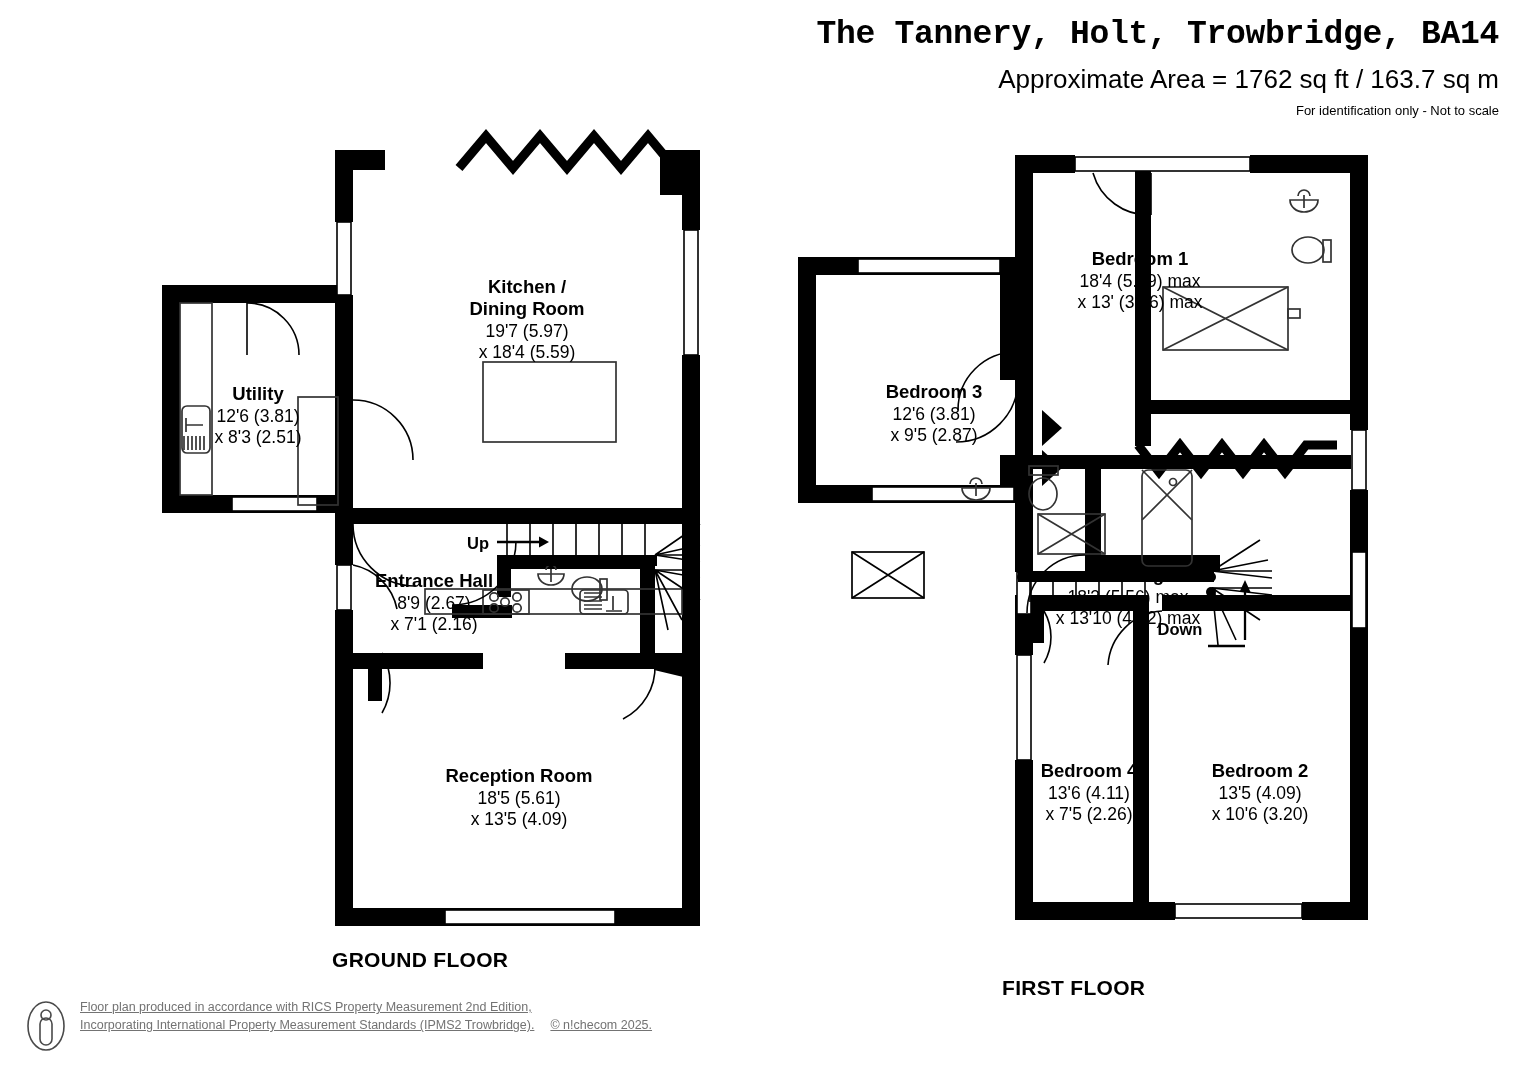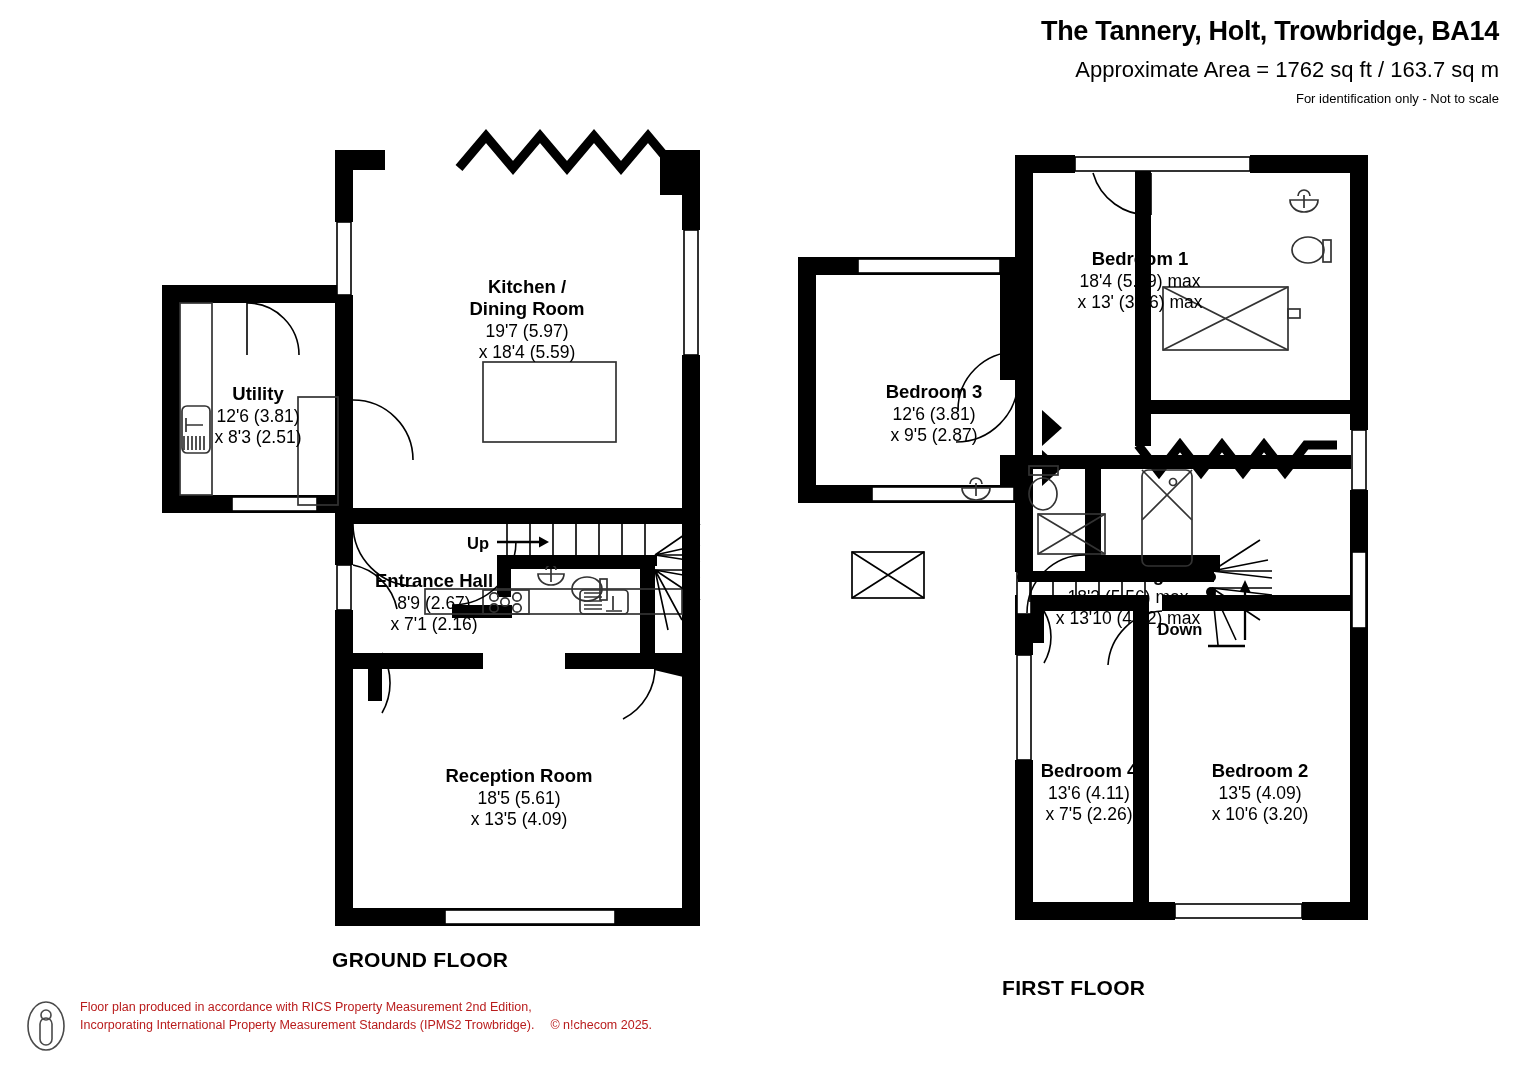--- a/index.html
+++ b/index.html
@@ -21,28 +21,29 @@
     height: 1080px;
   }
   
   .header {
     position: absolute;
     top: 16px;
     right: 28px;
     text-align: right;
   }
   .header .title {
-    font-size: 27px;
+    font-size: 33px;
     font-weight: bold;
     letter-spacing: -0.3px;
     line-height: 1.15;
     white-space: nowrap;
+    font-family: Liberation Mono, monospace;
   }
   .header .area {
-    font-size: 22px;
+    font-size: 26px;
     margin-top: 10px;
     line-height: 1.2;
     white-space: nowrap;
   }
   .header .note {
     font-size: 13px;
     margin-top: 8px;
     line-height: 1.2;
     white-space: nowrap;
   }
@@ -72,22 +73,23 @@
     align-items: flex-start;
     gap: 14px;
   }
   .footer .rics-icon {
     flex: 0 0 auto;
     margin-top: 2px;
   }
   .footer .lines {
     font-size: 12.5px;
     line-height: 1.45;
-    color: #b91c1c;
+    color: #737373;
     white-space: nowrap;
+    text-decoration: underline;
   }
   .footer .lines .ln { display: block; }
   .footer .copy { margin-left: 16px; }
 </style>
 </head>
 <body>
 
 <div id="page">
 
   <div class="header">

